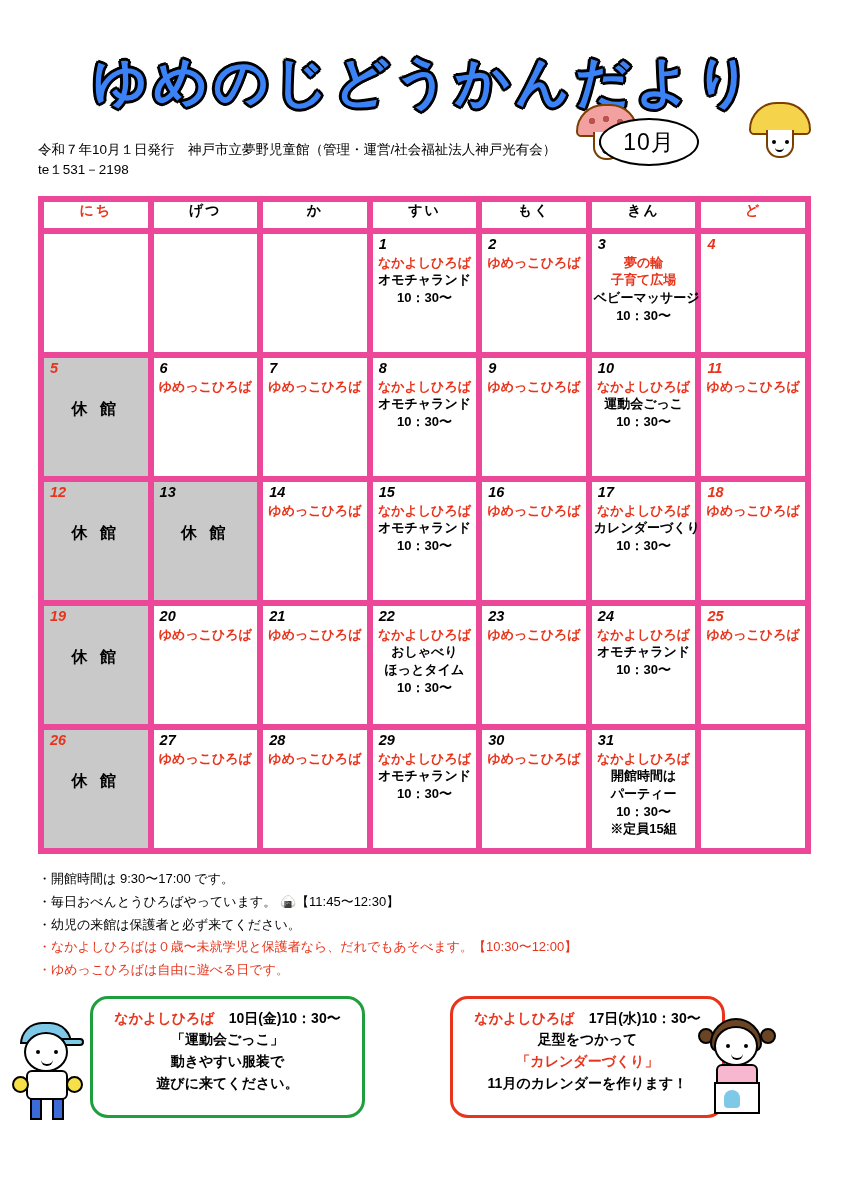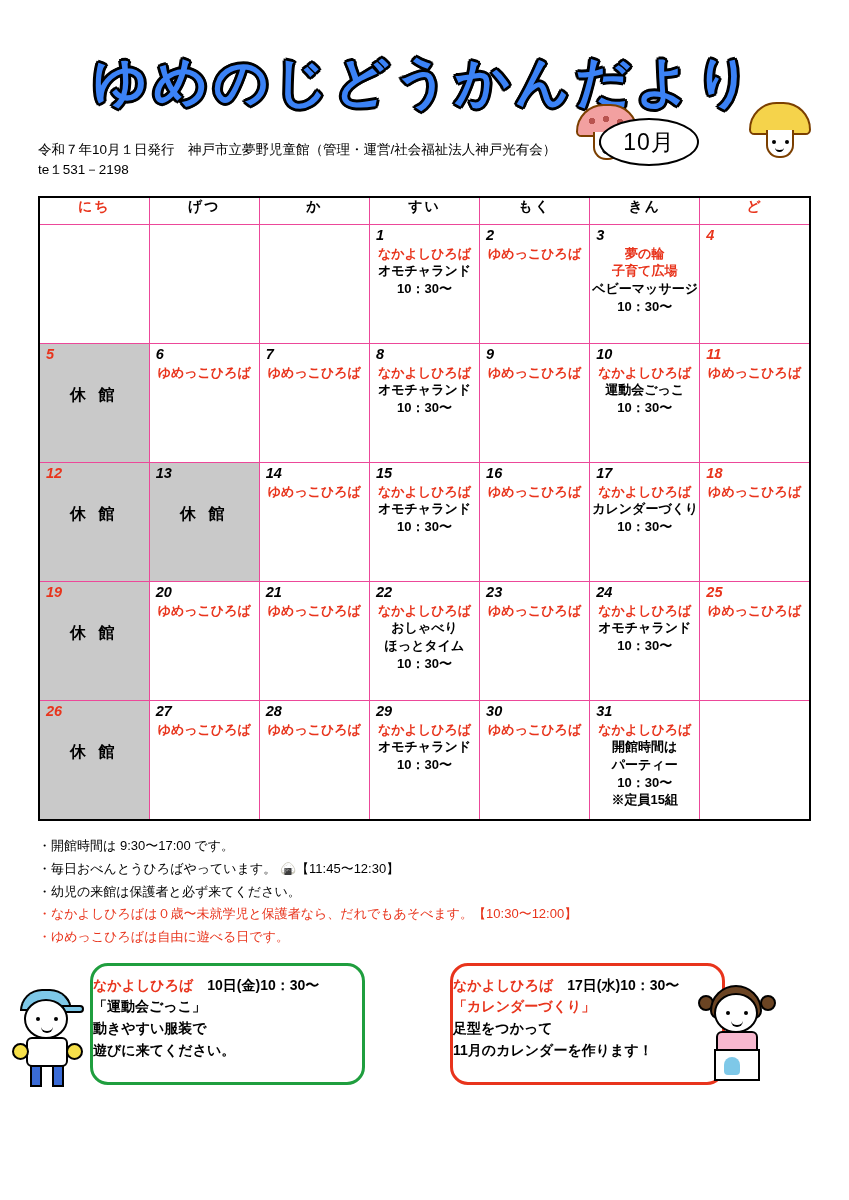--- a/index.html
+++ b/index.html
@@ -132,21 +132,21 @@
   
   table.calendar {
     width: 100%;
     border-collapse: collapse;
     table-layout: fixed;
     margin-top: 12px;
     border: 2px solid #000;
   }
   table.calendar th,
   table.calendar td {
-    border: 1px solid #ec4899;
+    border: 6px solid #ec4899;
     vertical-align: top;
     padding: 0;
   }
   table.calendar th {
     height: 26px;
     font-size: 14px;
     font-weight: bold;
     text-align: center;
     letter-spacing: 2px;
   }
@@ -203,20 +203,21 @@
   .callouts {
     position: relative;
     margin-top: 14px;
     height: 140px;
   }
   .callout {
     position: absolute;
     border: 3px solid #1f9e3e;
     border-radius: 18px;
     box-sizing: border-box;
+    text-align: center;
     font-size: 14px;
     font-weight: bold;
     line-height: 1.55;
     padding-top: 9px;
   }
   .callout.left {
     left: 52px;
     top: 0;
     width: 275px;
     height: 122px;
@@ -641,22 +642,22 @@
       </span>
       <span class="line">「運動会ごっこ」</span>
       <span class="line">動きやすい服装で</span>
       <span class="line">遊びに来てください。</span>
     </div>
 
     <div class="callout right" style="border-color: rgb(232, 52, 28);">
       <span class="line">
         <span class="hl">なかよしひろば</span><span>　17日(水)10：30〜</span>
       </span>
+      <span class="line">足型をつかって</span>
       <span class="line hl">「カレンダーづくり」</span>
-      <span class="line">足型をつかって</span>
       <span class="line">11月のカレンダーを作ります！</span>
     </div>
 
     <div class="kid girl">
       <div class="bun l"></div>
         <div class="bun r"></div>
       <div class="hair"></div>
       <div class="head"></div>
       <div class="eye2 l"></div>
         <div class="eye2 r"></div>

